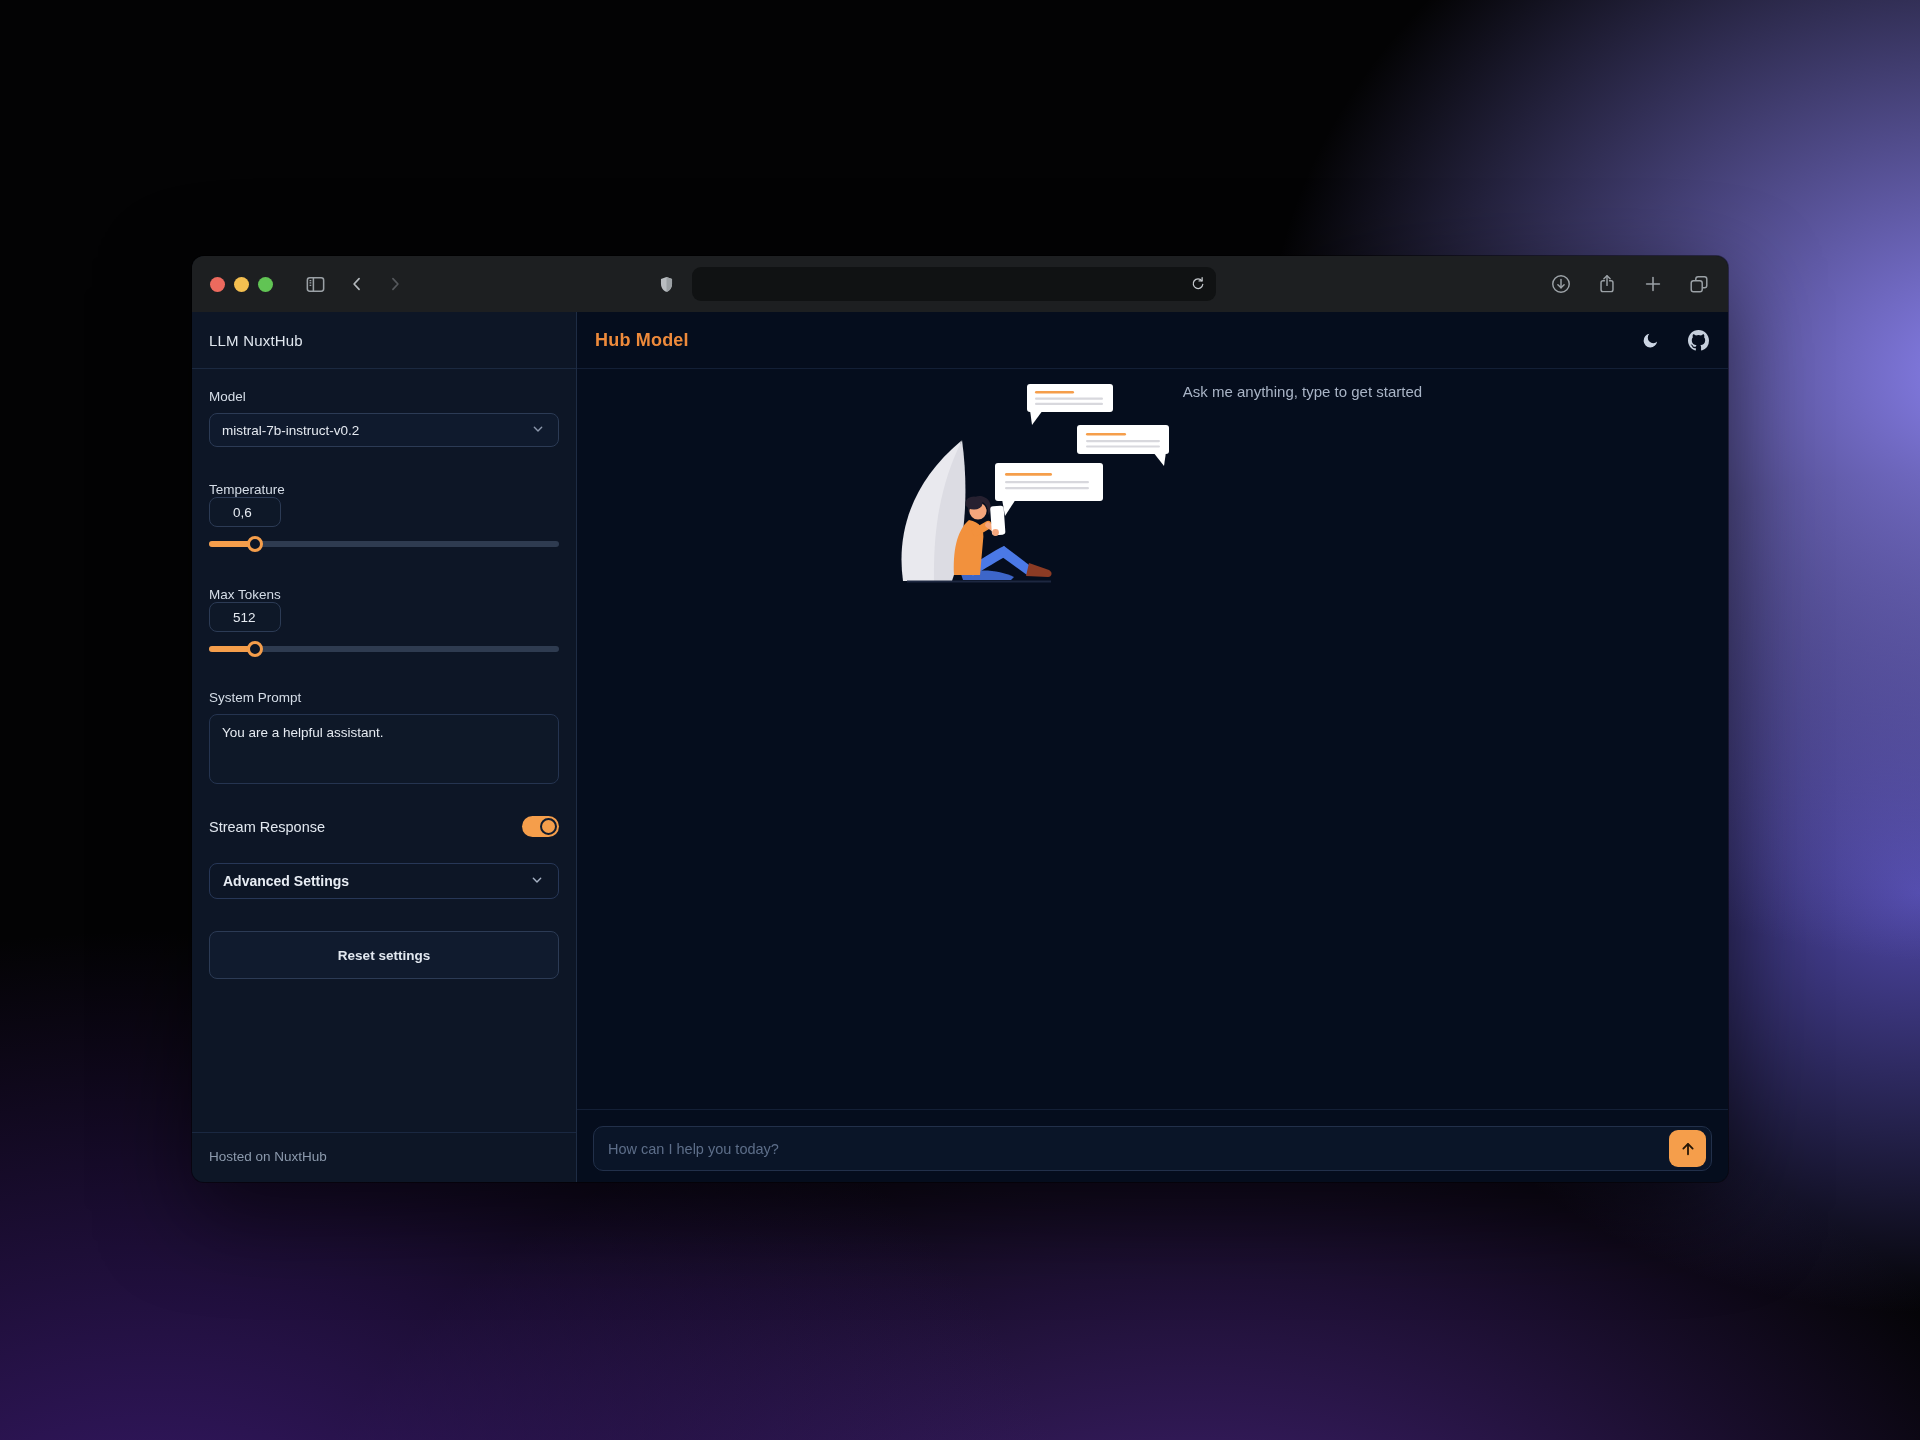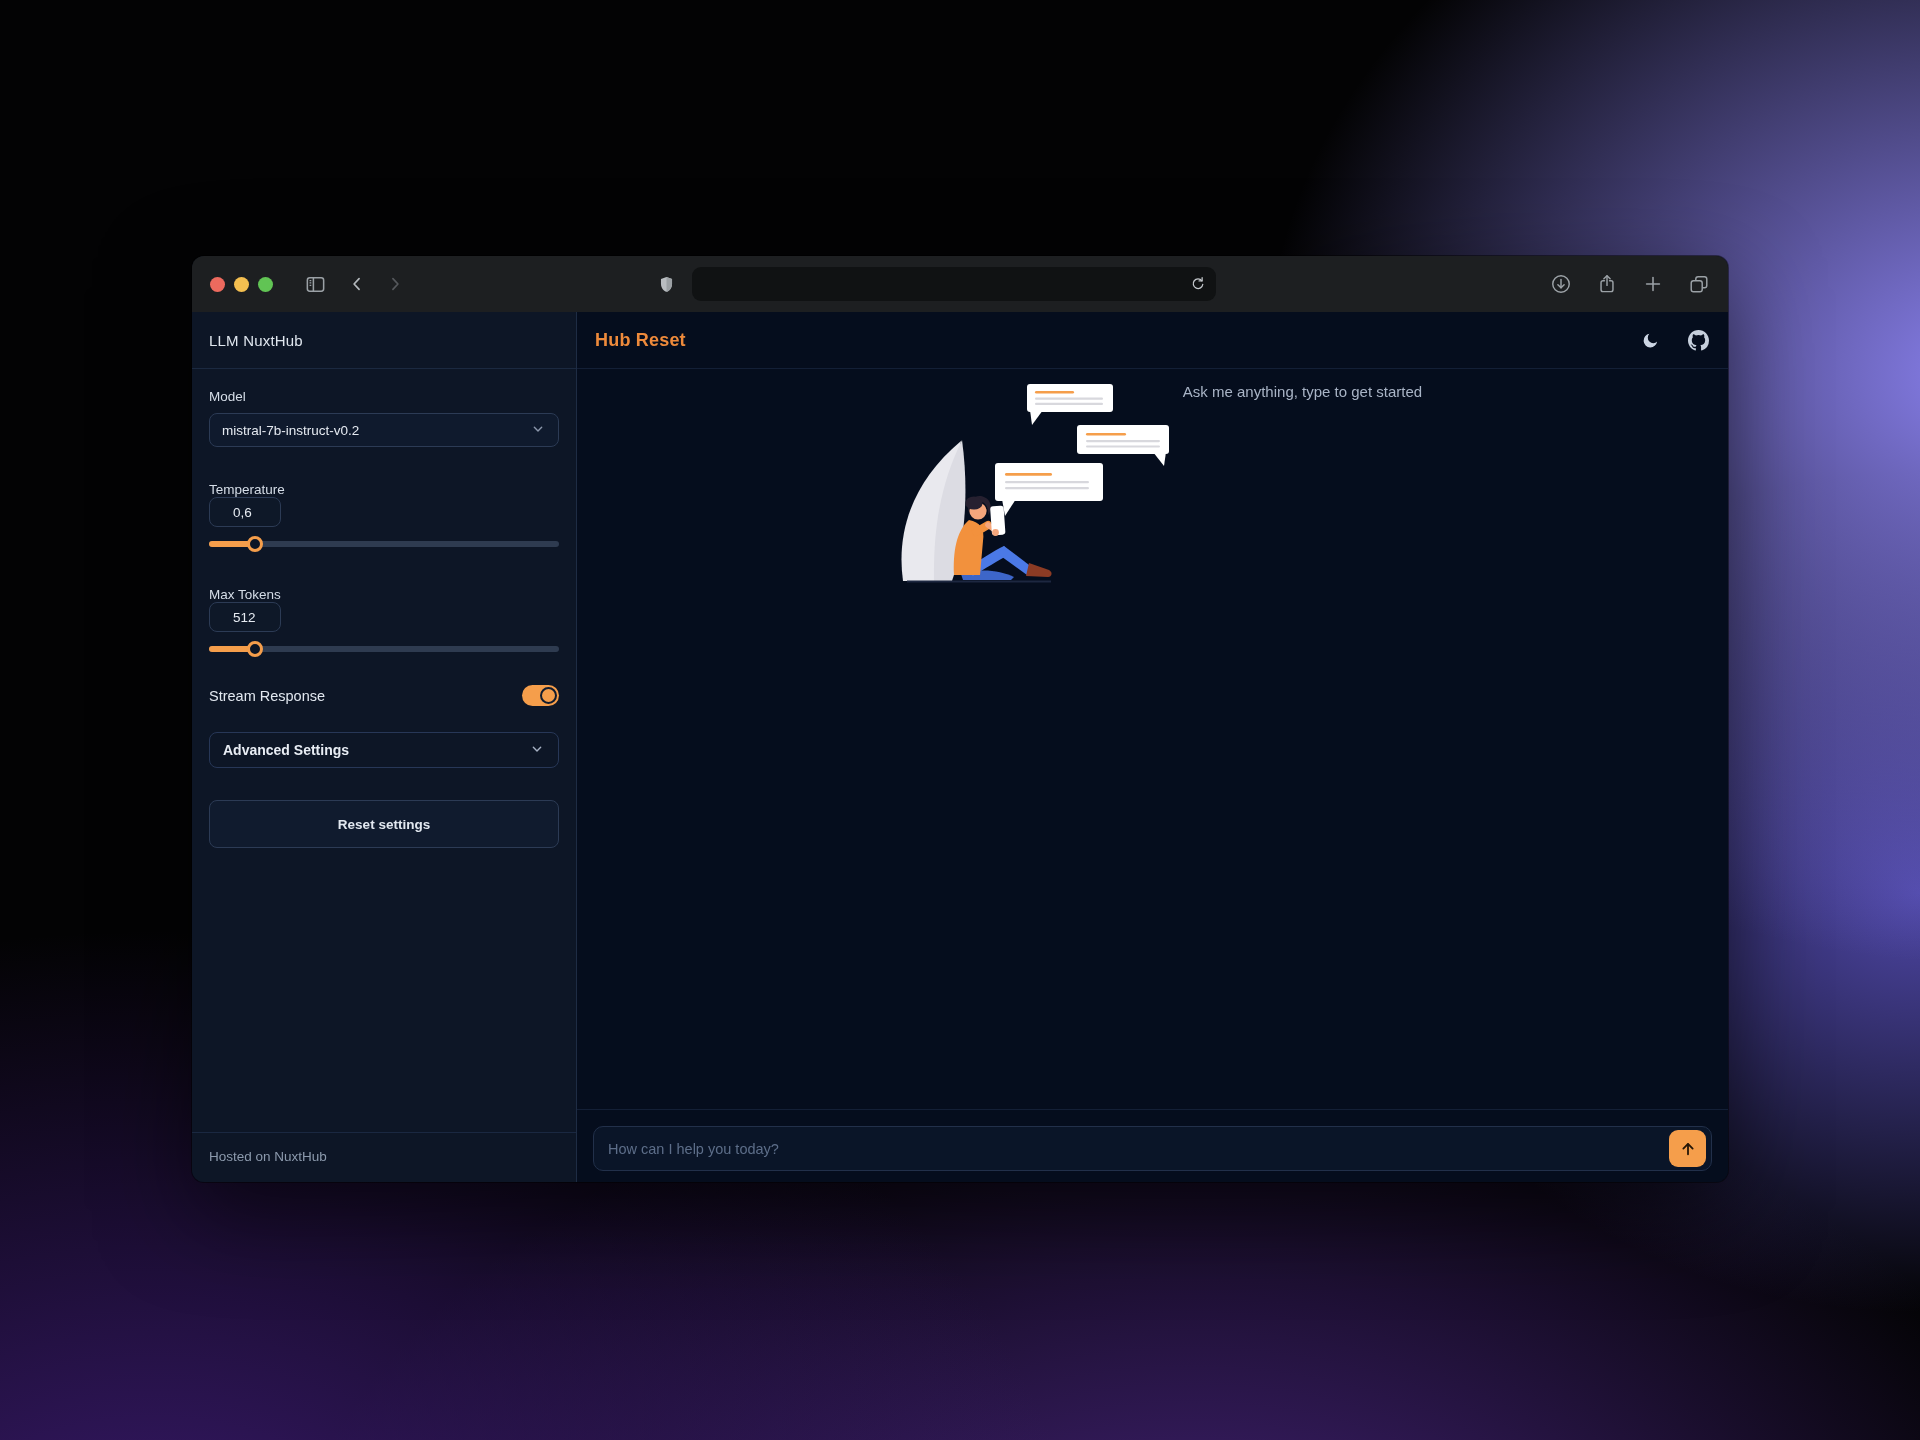--- a/index.html
+++ b/index.html
@@ -249,20 +249,24 @@
             <div class="field-label">Max Tokens</div>
             <input class="value-box" type="text" value="512" style="">
           </div>
           <div class="slider" style="--p: 13%;">
             <div class="track"></div>
             <div class="fill"></div>
             <div class="thumb"></div>
           </div>
         </div>
 
+        <div class="prompt-group">
+          <div class="field-label">System Prompt</div>
+          <textarea class="sys-prompt" style="">You are a helpful assistant.</textarea>
+        </div>
 
         <div class="stream-row">
           <span class="stream-label">Stream Response</span>
           <button class="toggle on">
             <span class="knob"></span>
           </button>
         </div>
 
         <button class="advanced">
           <span class="grow">Advanced Settings</span>
@@ -274,21 +278,21 @@
         </button>
 
         <button class="reset-btn">Reset settings</button>
       </div>
 
       <div class="sb-footer">Hosted on NuxtHub</div>
     </aside>
 
     <section class="main">
       <div class="main-header">
-        <span class="main-title">Hub Reset</span>
+        <span class="main-title">Hub Model</span>
         <div class="header-icons">
           <span class="hicon">
             <svg width="19" height="19" viewBox="0 0 24 24">
               <path d="M20.4 13.4 A8.6 8.6 0 1 1 10.6 3.6 A6.9 6.9 0 0 0 20.4 13.4 Z" fill="#ccd5e3"></path>
             </svg>
           </span>
           <span class="hicon">
             <svg width="21" height="21" viewBox="0 0 24 24">
               <path fill="#c6cfdc" d="M12 0C5.37 0 0 5.37 0 12c0 5.3 3.44 9.8 8.2 11.38.6.11.82-.26.82-.58 0-.28-.01-1.02-.02-2.01-3.34.72-4.04-1.61-4.04-1.61-.55-1.38-1.33-1.75-1.33-1.75-1.09-.74.08-.73.08-.73 1.2.08 1.84 1.24 1.84 1.24 1.07 1.83 2.8 1.3 3.49 1 .11-.78.42-1.3.76-1.6-2.66-.3-5.47-1.33-5.47-5.93 0-1.31.47-2.38 1.24-3.22-.12-.3-.54-1.52.12-3.18 0 0 1-.32 3.3 1.23a11.5 11.5 0 0 1 6 0c2.28-1.55 3.29-1.23 3.29-1.23.66 1.66.24 2.88.12 3.18.77.84 1.23 1.91 1.23 3.22 0 4.61-2.8 5.62-5.48 5.92.43.37.81 1.1.81 2.22 0 1.6-.01 2.89-.01 3.29 0 .32.21.7.82.58A12 12 0 0 0 24 12c0-6.63-5.37-12-12-12z"></path>
             </svg>

